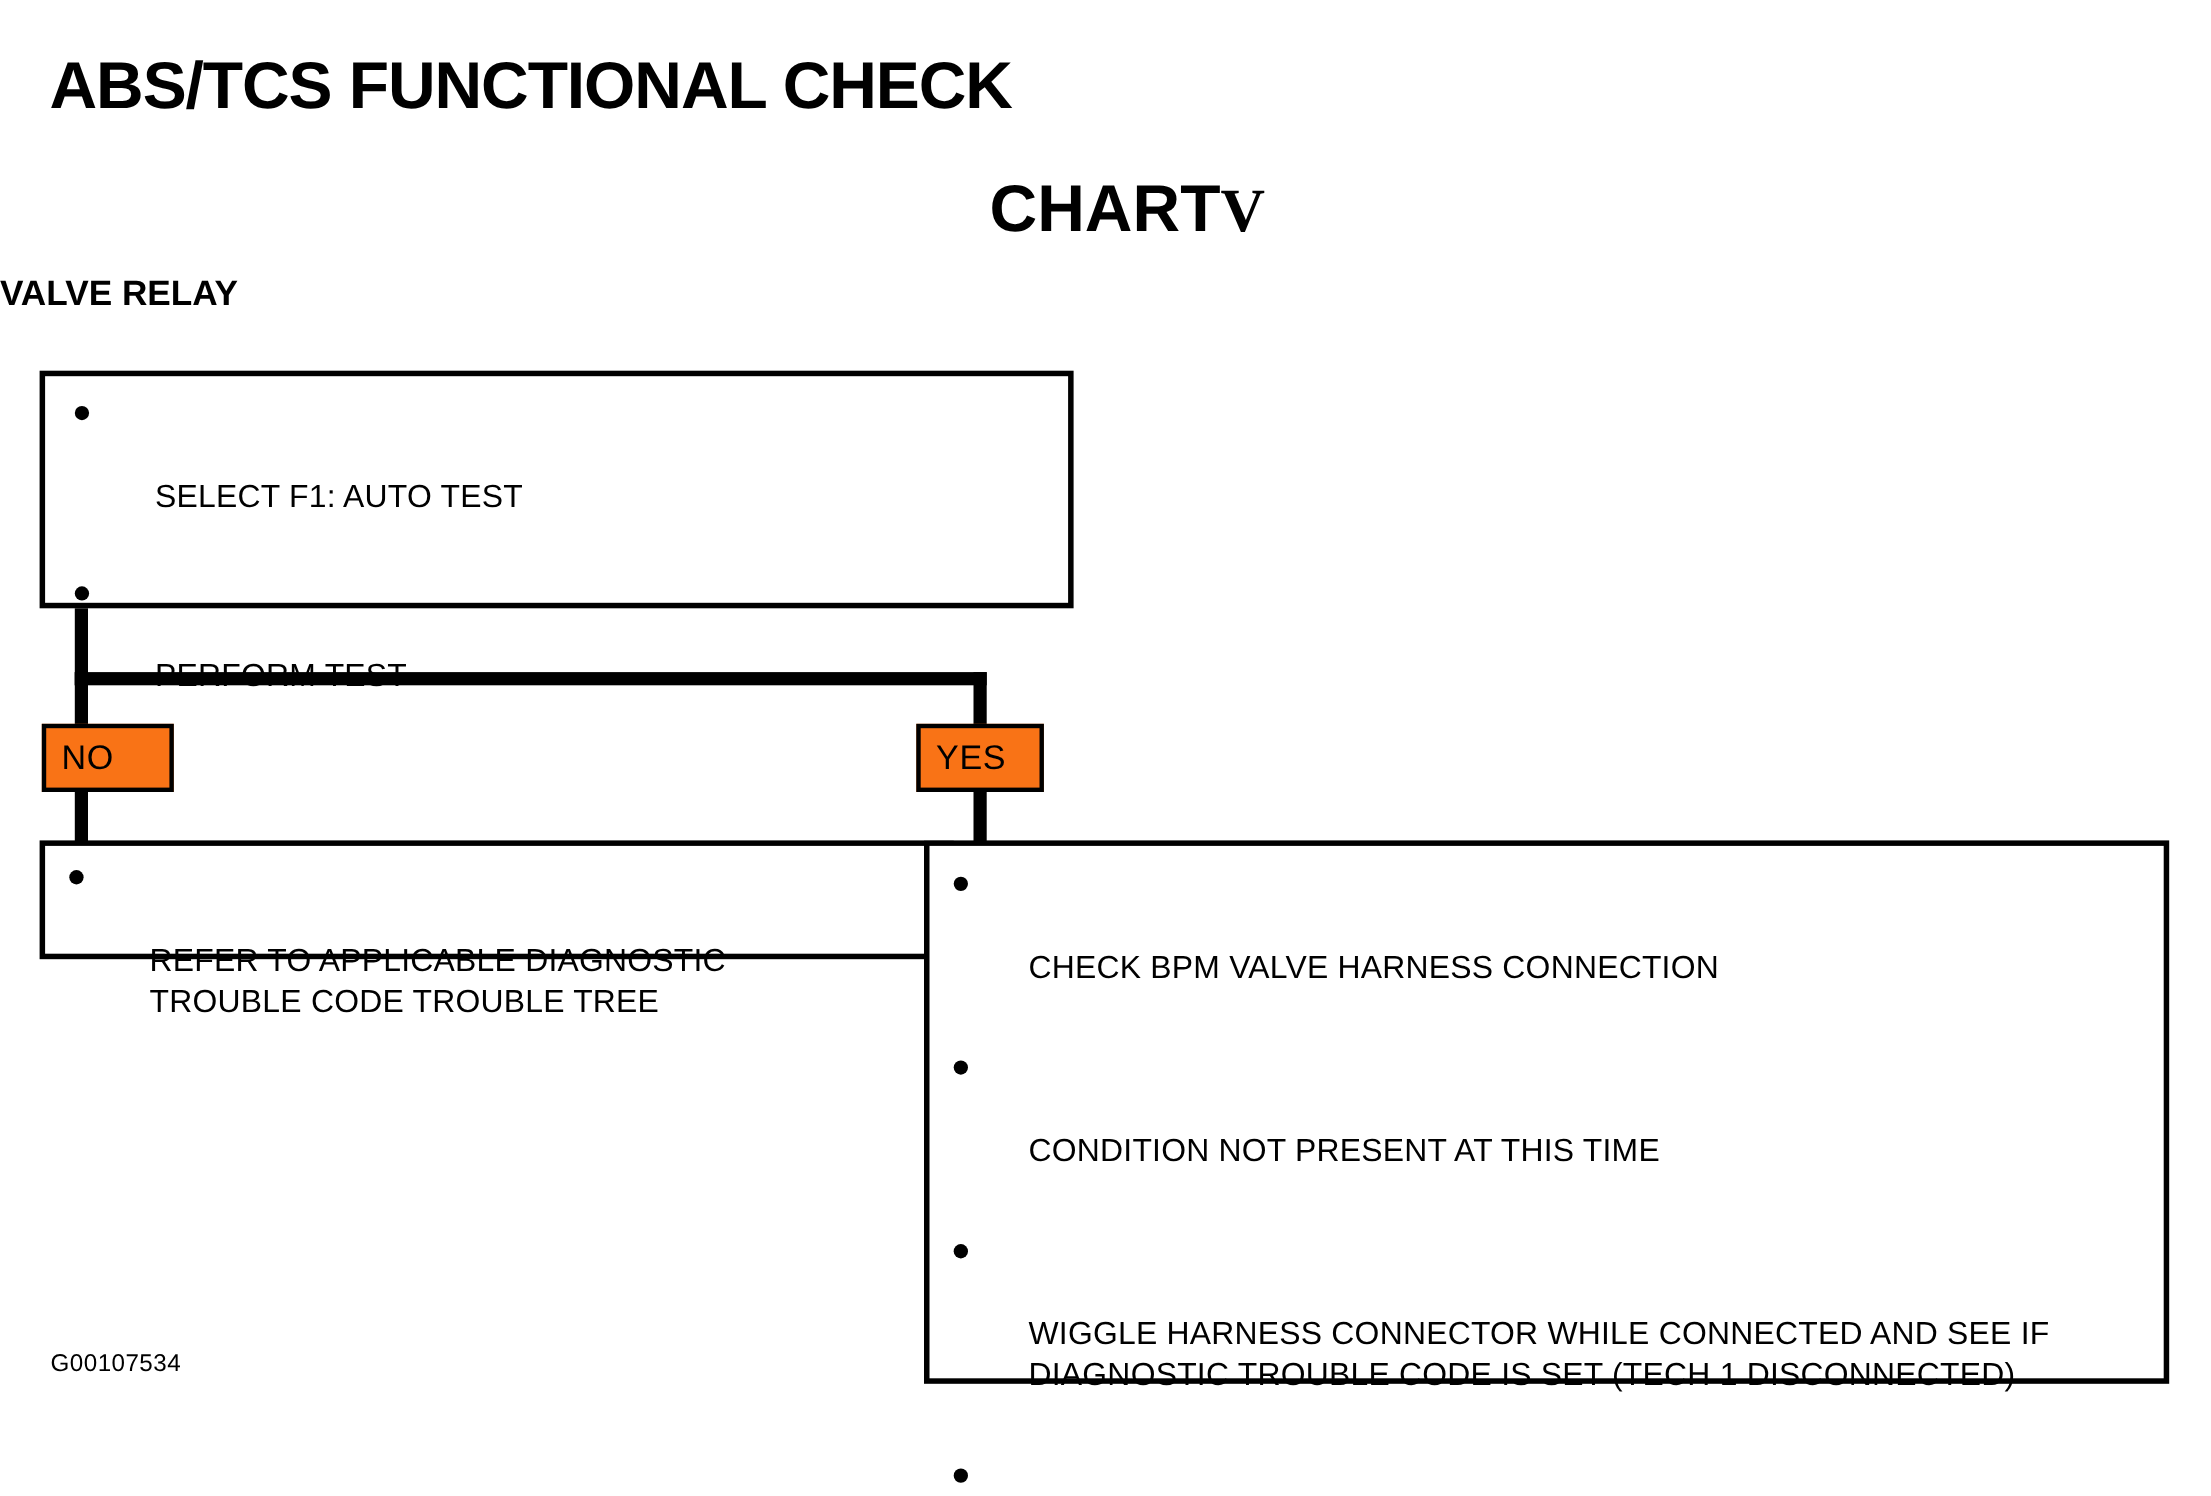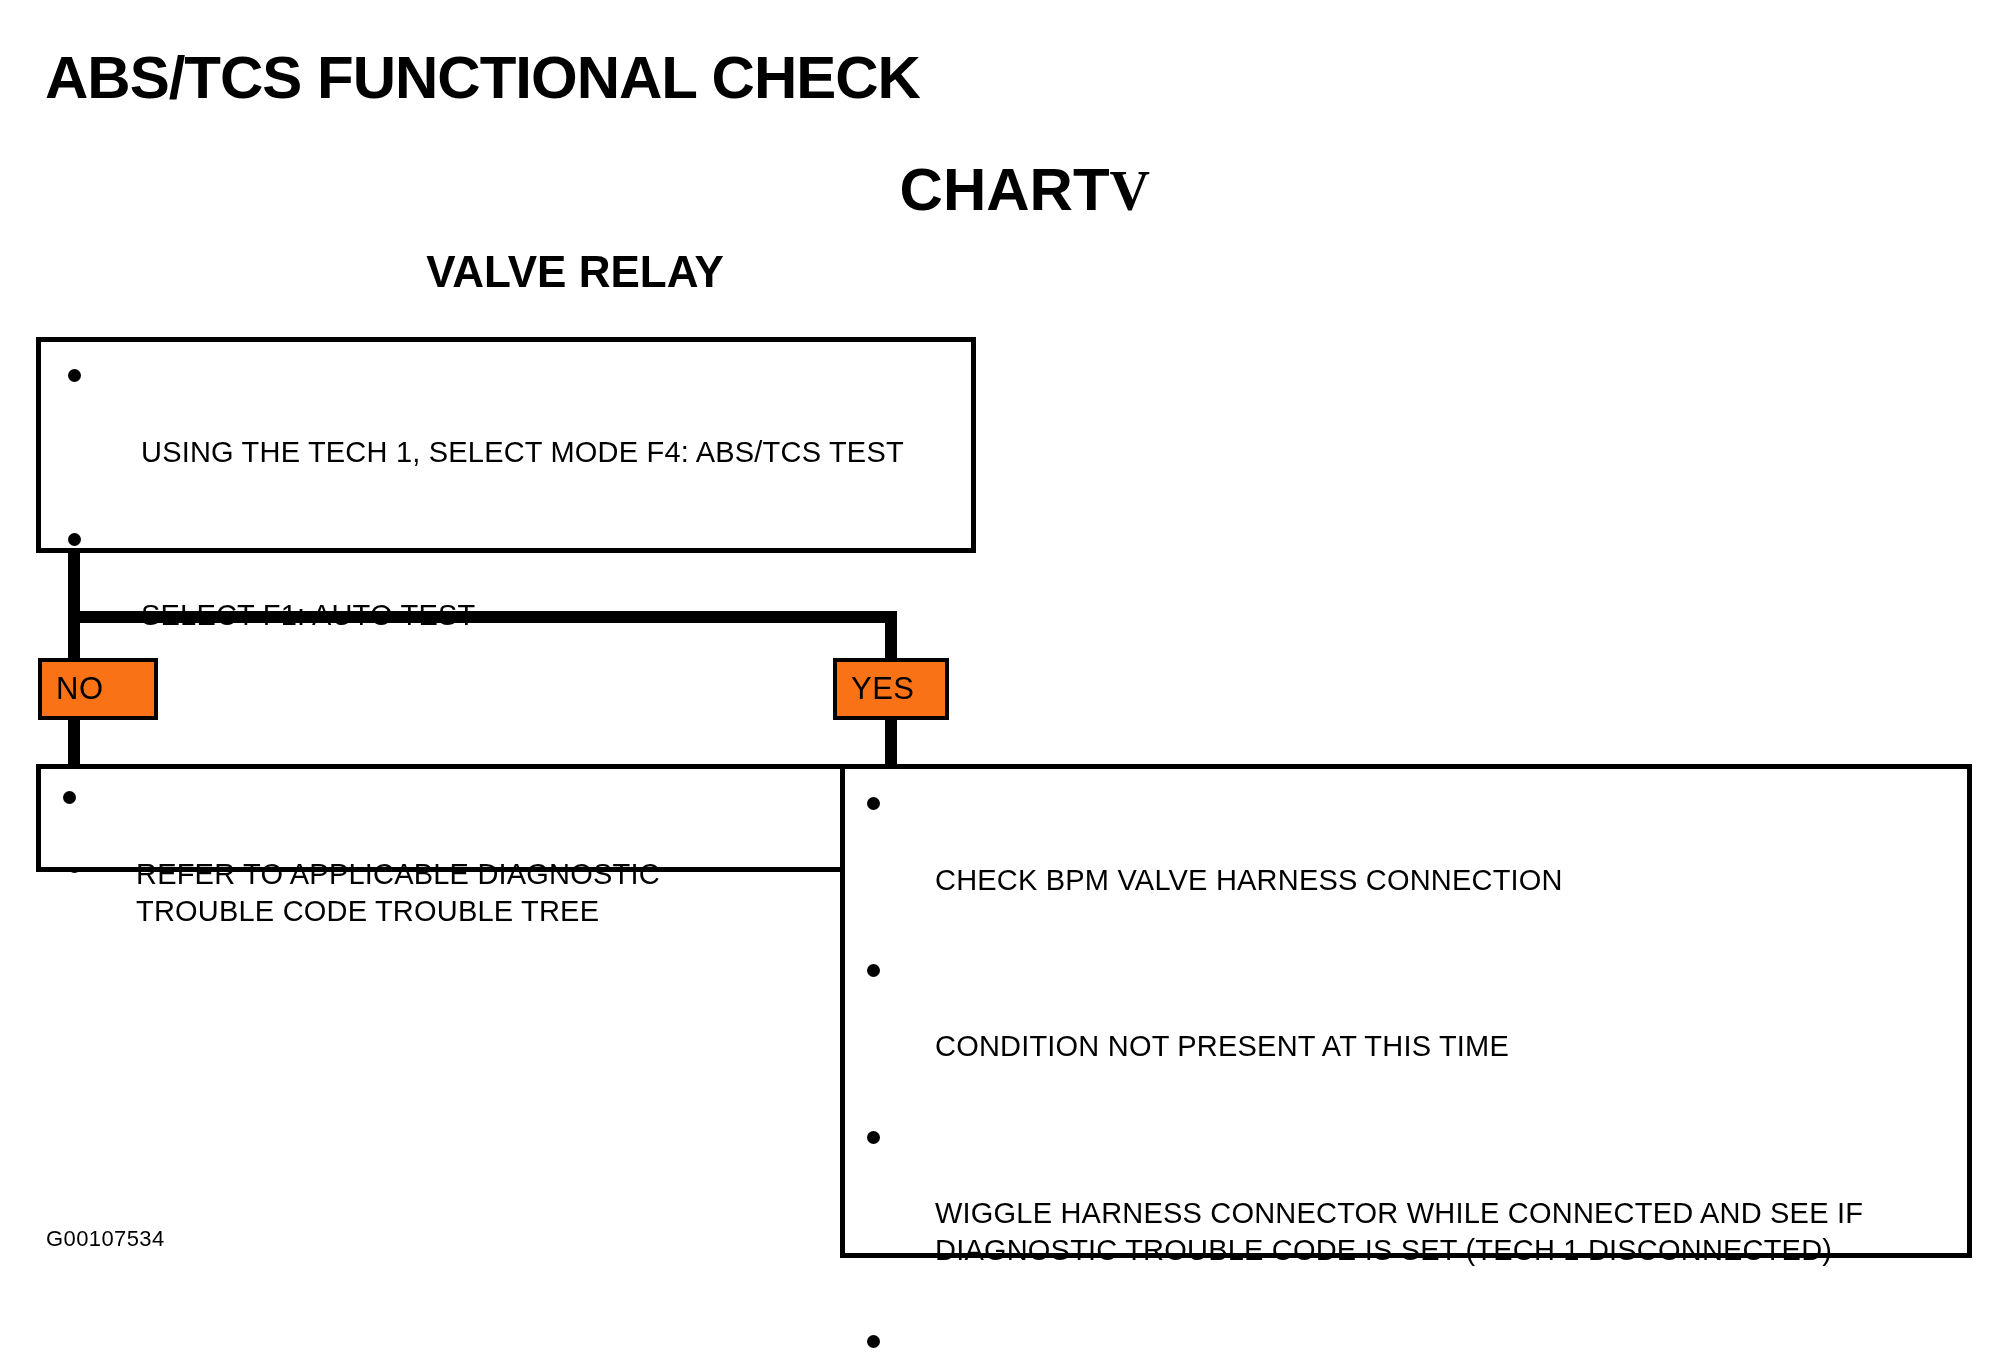--- a/index.html
+++ b/index.html
@@ -44,22 +44,22 @@
   .title-chart .roman {
     font-family: "Liberation Serif", serif;
     font-weight: bold;
     font-size: 56px;
   }
   .title-sub {
     position: absolute;
     left: 0;
     top: 250px;
     width: 1150px;
-    text-align: center;
-    font-size: 44px;
+    text-align: left;
+    font-size: 32px;
     font-weight: bold;
     line-height: 1;
     white-space: nowrap;
   }
 
   
   .fbox {
     position: absolute;
     border: 5px solid #000000;
     background: #ffffff;
@@ -184,24 +184,20 @@
   <div class="ln" id="ln-branch"></div>
   <div class="ln" id="ln-no-in"></div>
   <div class="ln" id="ln-no-out"></div>
   <div class="ln" id="ln-yes-in"></div>
   <div class="ln" id="ln-yes-out"></div>
 
   <div class="fbox" id="box-top">
     <ul class="blist" id="list-top">
       <li>
         <span class="bullet"></span>
-        <span class="txt">USING THE TECH 1, SELECT MODE F4: ABS/TCS TEST</span>
-      </li>
-      <li>
-        <span class="bullet"></span>
         <span class="txt">SELECT F1: AUTO TEST</span>
       </li>
       <li>
         <span class="bullet"></span>
         <span class="txt">PERFORM TEST</span>
       </li>
       <li>
         <span class="bullet"></span>
       </li>
     </ul>

